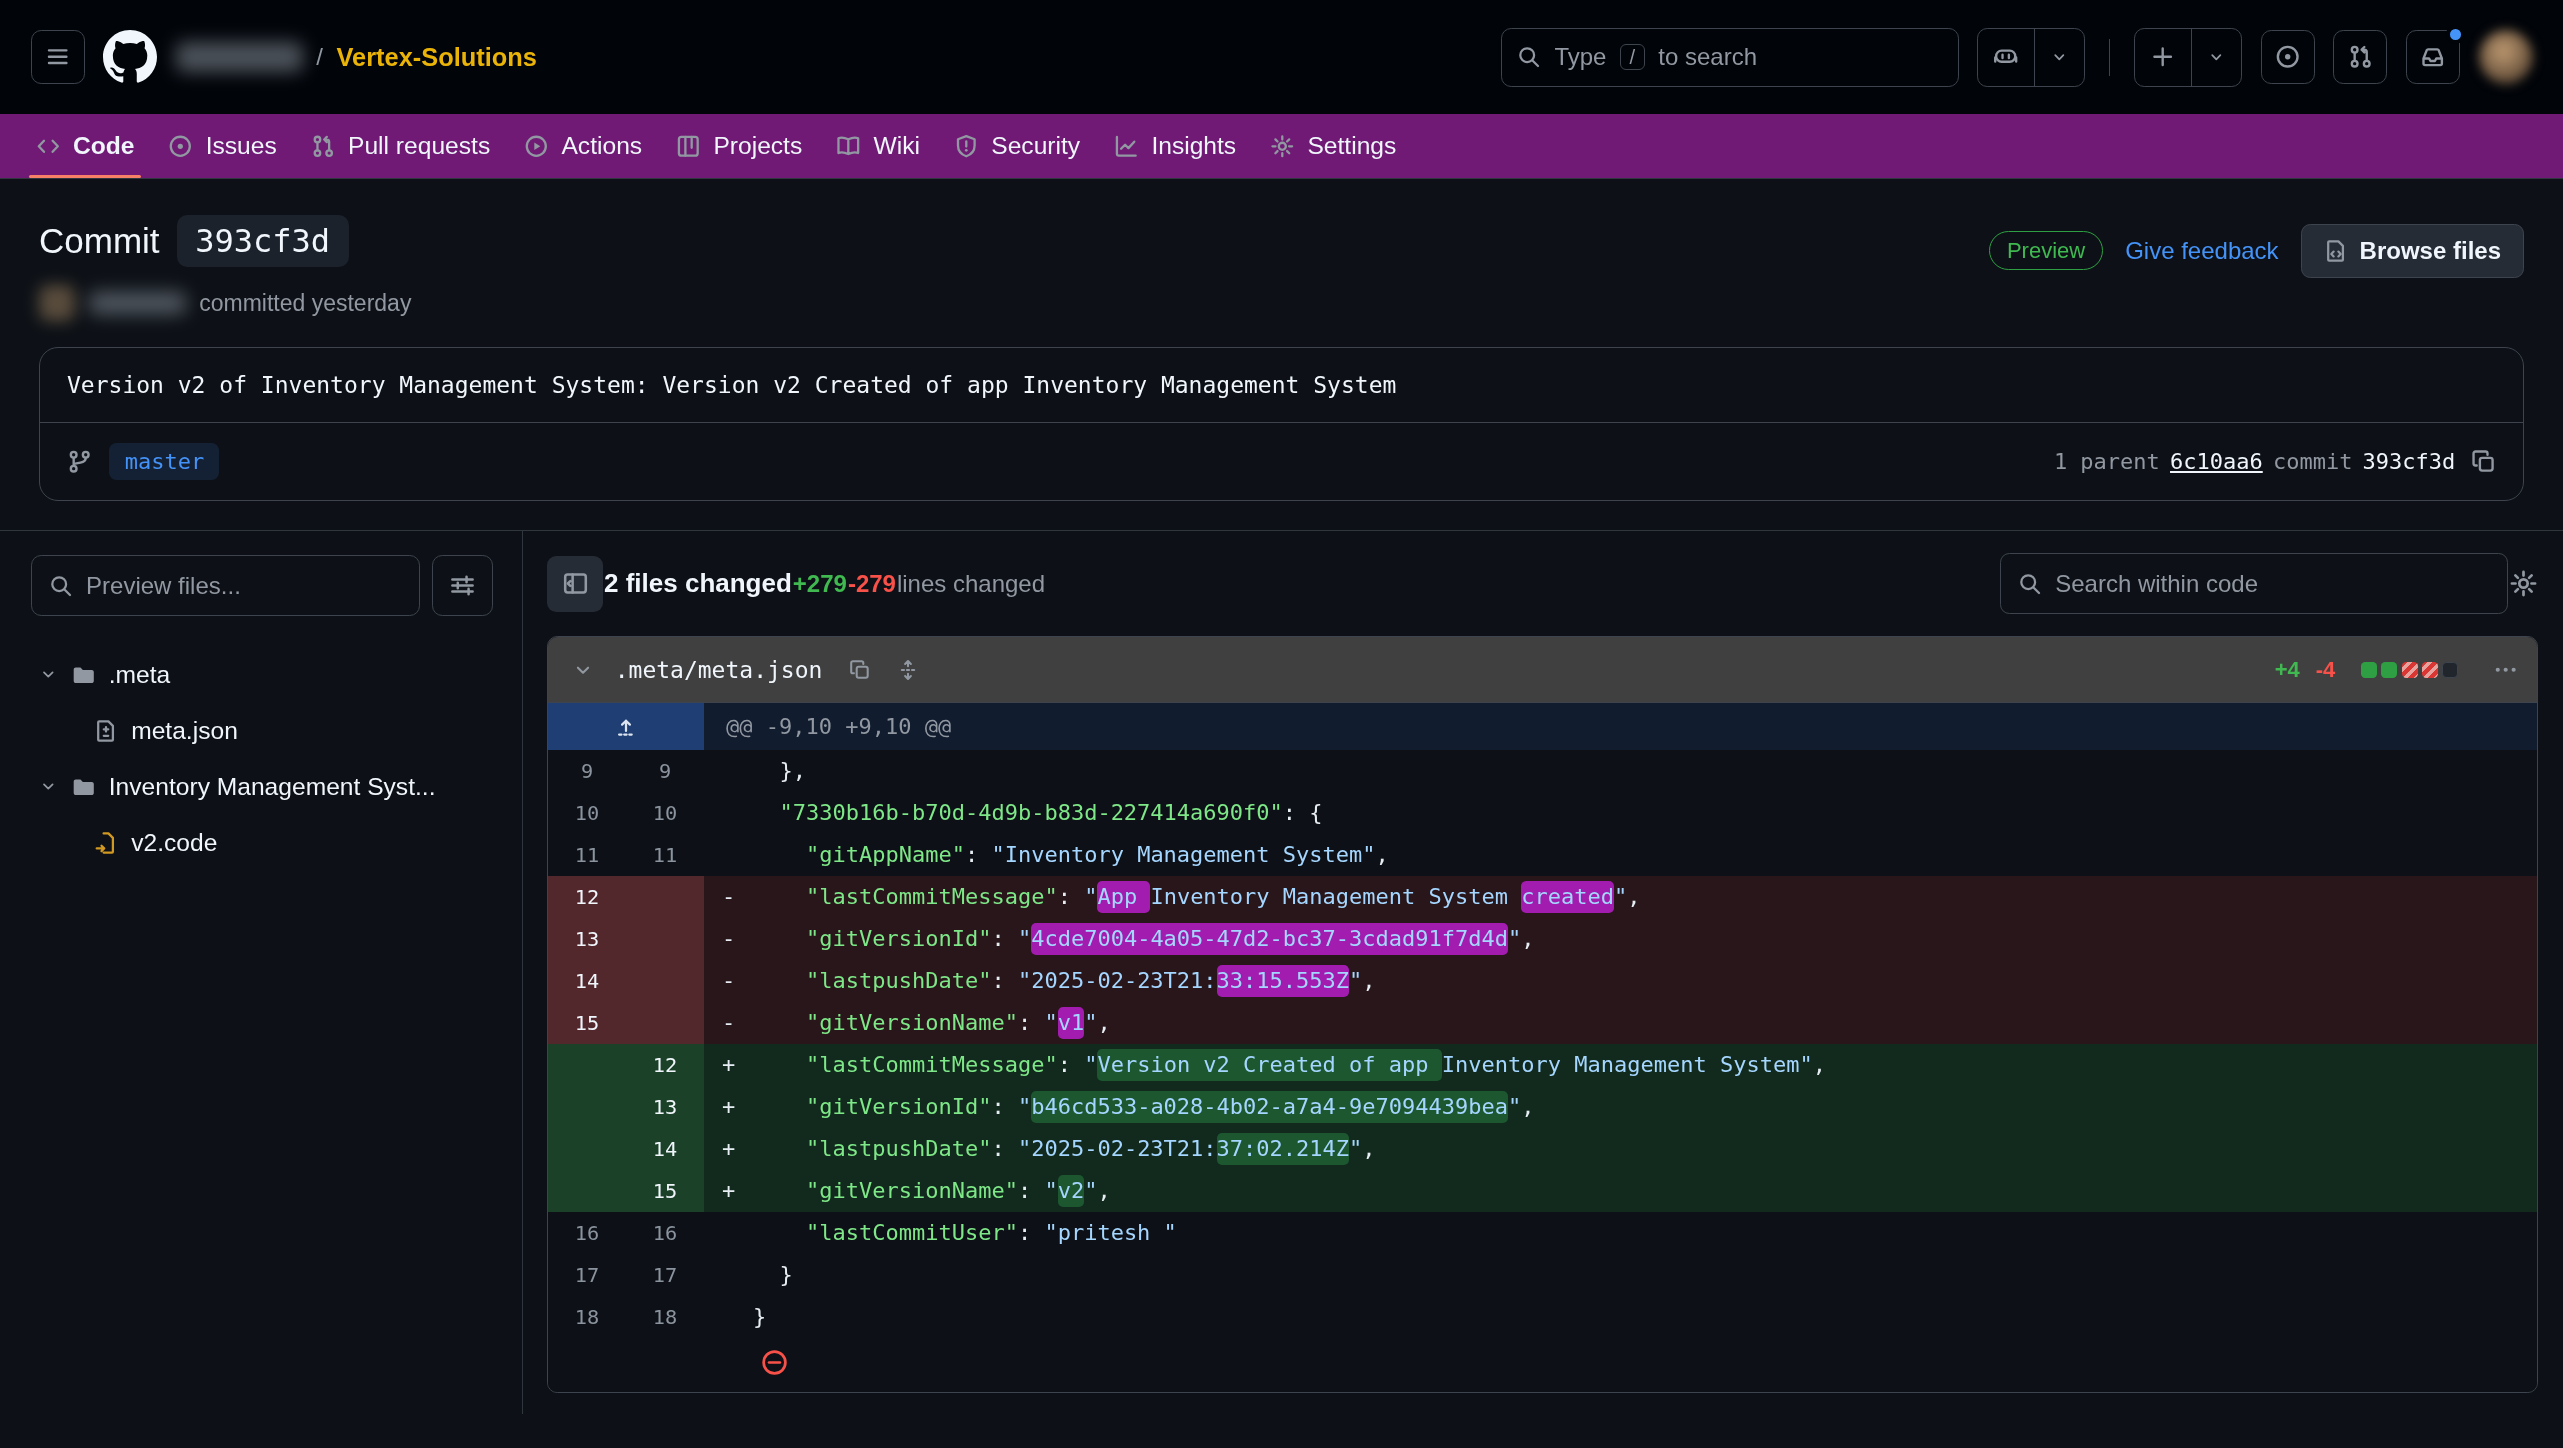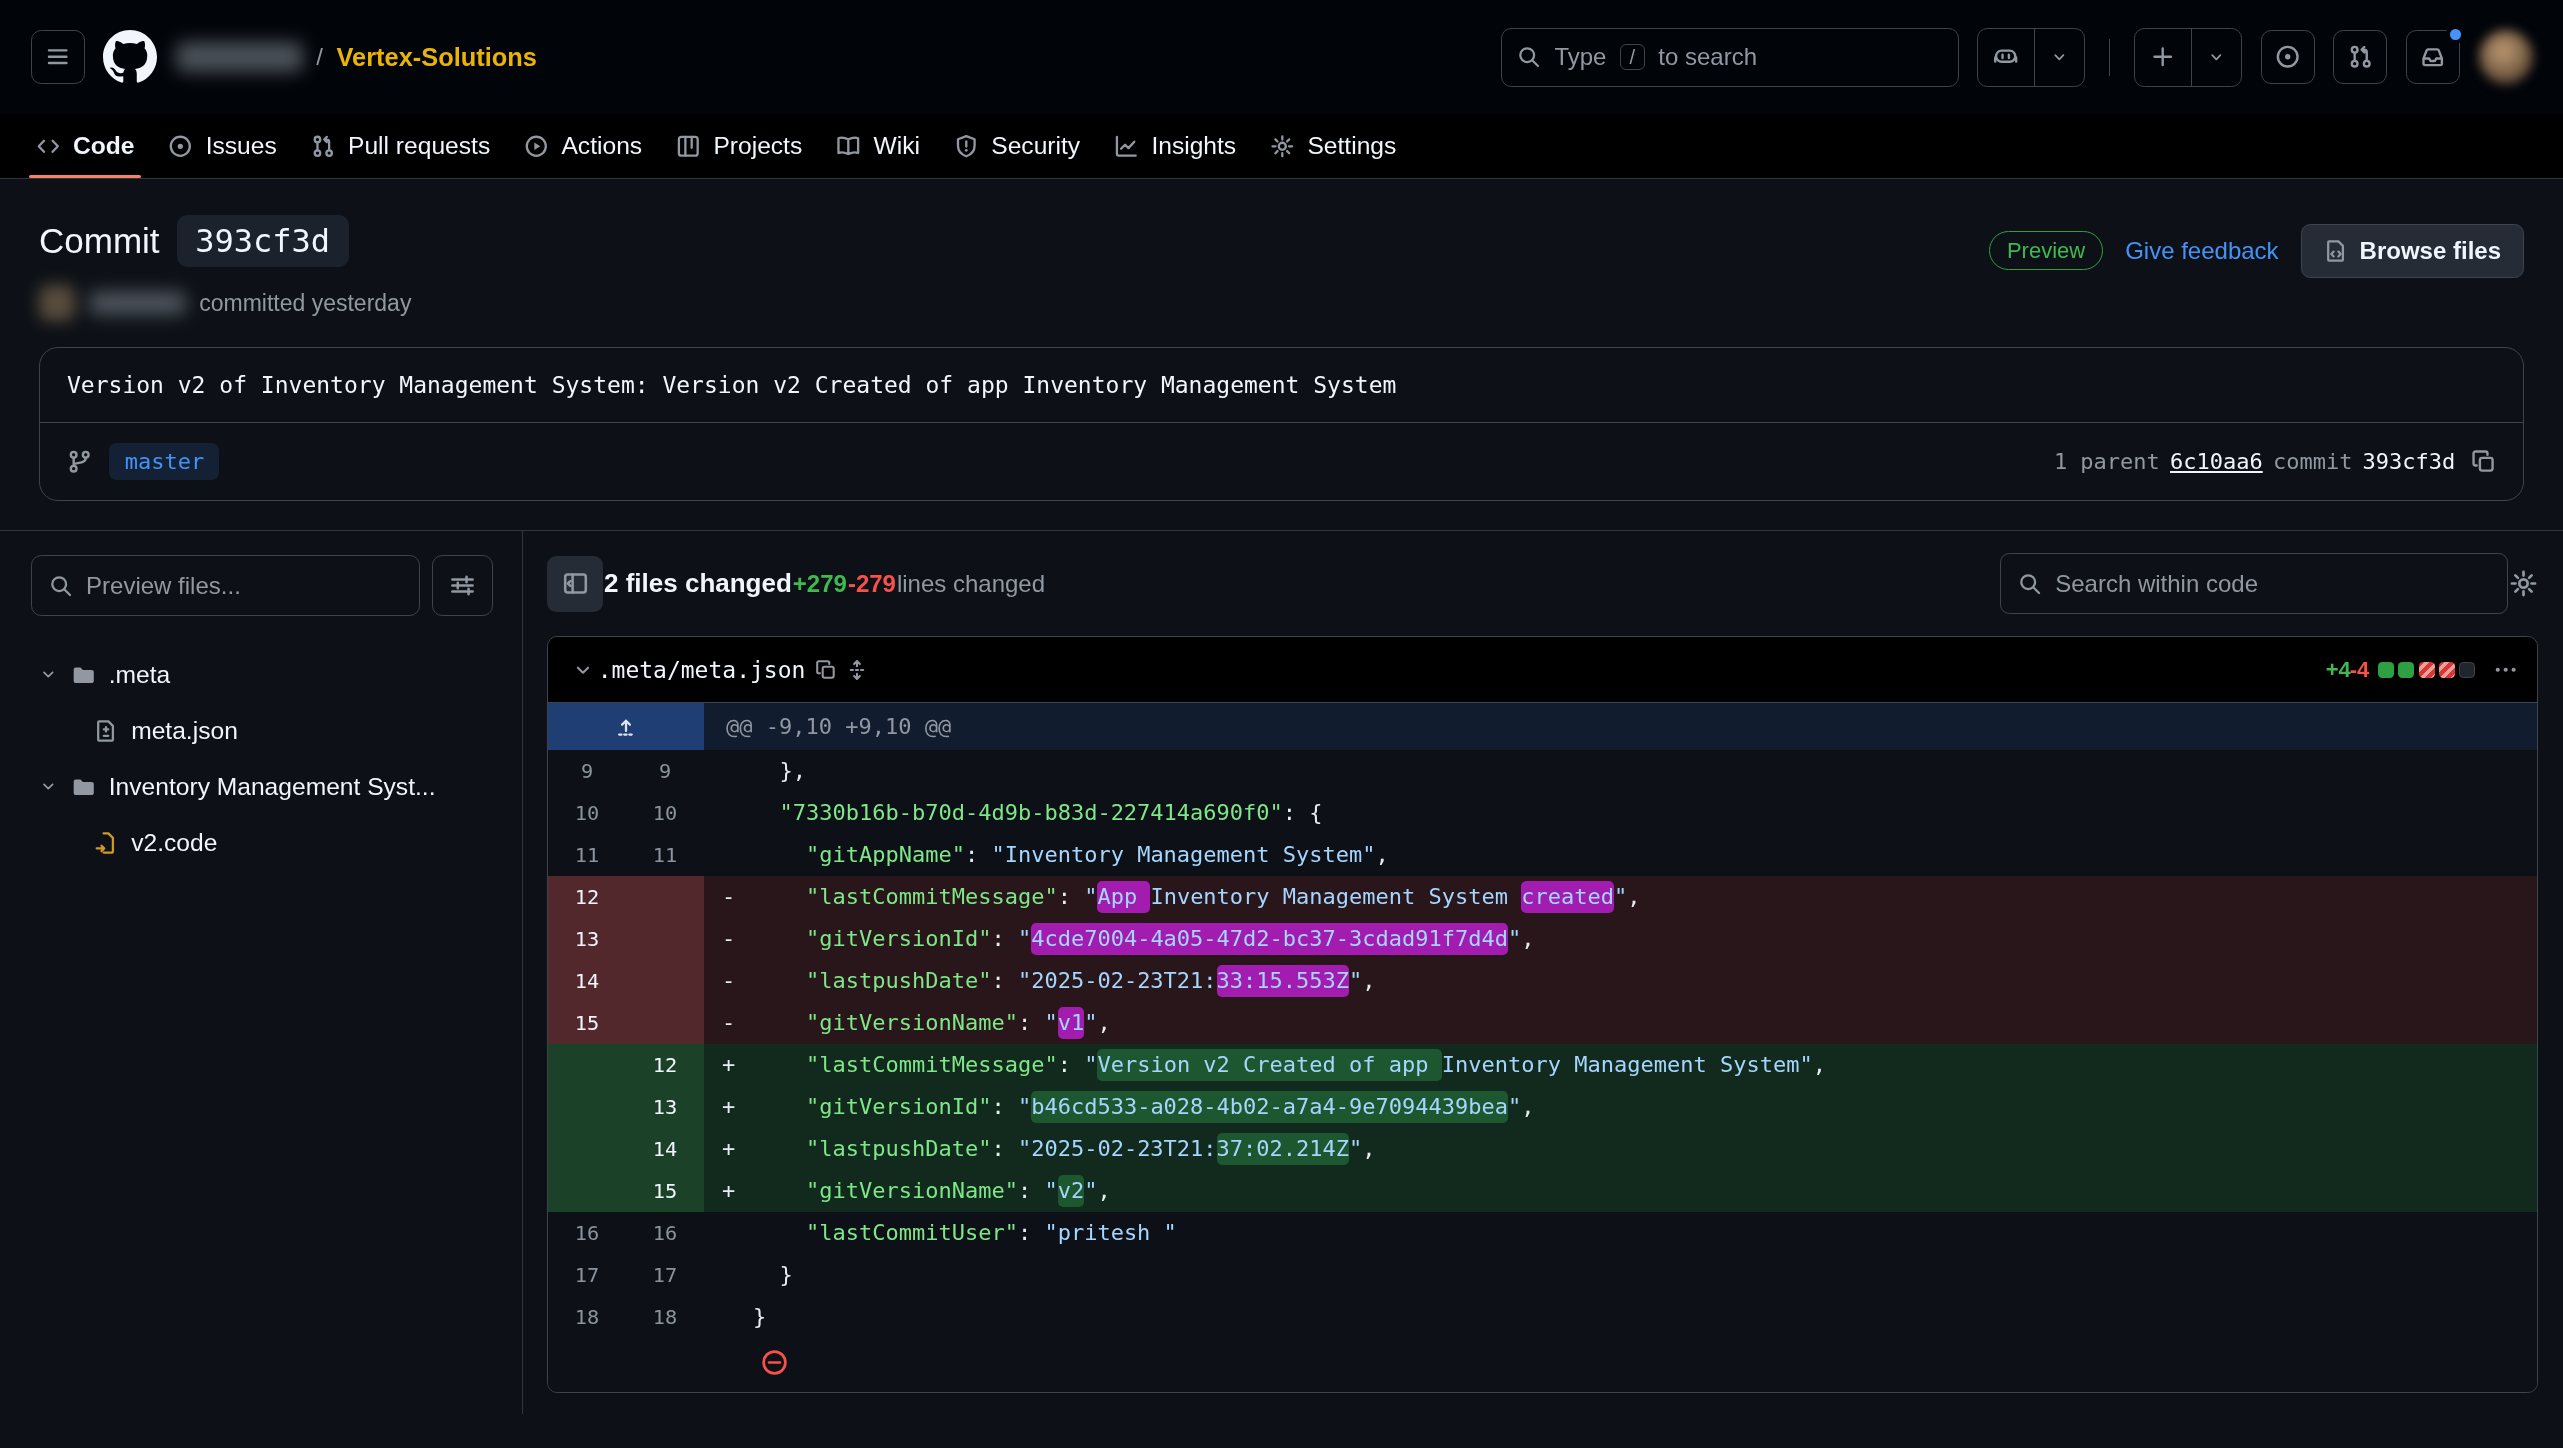--- a/index.html
+++ b/index.html
@@ -34,21 +34,21 @@
   .splitbtn .half { display: flex; align-items: center; justify-content: center; padding: 0 15.3px; cursor: pointer; }
   .splitbtn .half + .half { border-left: 1.3px solid #3d444d; }
   .splitbtn .caret svg { width: 18.6px; height: 18.6px; }
   .vdivider { width: 1.3px; height: 37px; background: #3d444d; margin: 0 5.1px; }
   .notif-dot { position: absolute; top: -6px; right: -6px; width: 18.6px; height: 18.6px; border-radius: 50%;
                background: #4493f8; border: 4.2px solid #010409; }
   .avatar { width: 54px; height: 54px; border-radius: 50%; flex: none;
             background: radial-gradient(circle at 45% 40%, #c09b72, #6e5740 60%, #3a2f24); filter: blur(5.1px); }
 
   
-  .tabsbar { height: 65px; background: #000000; border-bottom: 1.3px solid #30363d; display: flex; align-items: stretch; padding: 0 18.6px; }
+  .tabsbar { height: 65px; background: #701a75; border-bottom: 1.3px solid #30363d; display: flex; align-items: stretch; padding: 0 18.6px; }
   .tab { display: flex; align-items: center; gap: 12.7px; padding: 0 17px; font-size: 24.6px; color: #f0f6fc; position: relative; cursor: pointer; }
   .tab .ic svg { width: 24.6px; height: 24.6px; }
   .tab.active { font-weight: 700; }
   .tab.active::after { content: ""; position: absolute; left: 10.2px; right: 10.2px; bottom: 0; height: 3.4px;
                        background: #f78166; border-radius: 2.5px; }
 
   
   .commit-head { padding: 36px 39px 0 39px; display: flex; justify-content: space-between; align-items: flex-start; }
   .commit-title { display: flex; align-items: center; gap: 17px; font-size: 35px; font-weight: 500; }
   .sha-box { font-family: "DejaVu Sans Mono", monospace; font-size: 32px; background: #1c222b; border-radius: 10.2px; padding: 6.8px 18.6px; }
@@ -106,22 +106,22 @@
   .del-count { color: #f85149; font-size: 24px; font-weight: 700; }
   .lines-changed { color: #9198a1; font-size: 24px; }
   .toolbar-spacer { flex: 1; }
   .code-search { width: 508px; height: 61px; border: 1.3px solid #3d444d; border-radius: 9.3px; display: flex;
                  align-items: center; gap: 13.6px; padding: 0 17px; color: #9198a1; font-size: 24px; cursor: text; }
   .code-search .ic svg { width: 24px; height: 24px; }
   .gear-btn { background: none; border: none; cursor: pointer; display: flex; }
   .gear-btn svg { width: 29px; height: 29px; }
 
   .file-card { margin-top: 22px; border: 1.3px solid #3d444d; border-radius: 10.2px; overflow: hidden; }
-  .file-head { height: 66px; background: #000000; border-bottom: 1.3px solid #3d444d; display: flex; align-items: center;
-               gap: 4px; padding: 0 18.6px; }
+  .file-head { height: 66px; background: #404040; border-bottom: 1.3px solid #3d444d; display: flex; align-items: center;
+               gap: 21px; padding: 0 18.6px; }
   .file-head .chev svg { width: 22px; height: 22px; }
   .file-name { font-family: "DejaVu Sans Mono", monospace; font-size: 23px; color: #f0f6fc; }
   .file-head .mini svg { width: 22px; height: 22px; }
   .file-head-spacer { flex: 1; }
   .fstat-add { color: #3fb950; font-size: 22px; font-weight: 700; }
   .fstat-del { color: #f85149; font-size: 22px; font-weight: 700; margin-left: -5.1px; }
   .blocks { display: flex; gap: 4.2px; margin: 0 5.1px; }
   .blk { width: 16px; height: 16px; border-radius: 4.2px; }
   .blk.add { background: #2ea043; }
   .blk.del { background: repeating-linear-gradient(135deg, #da3633 0 4.2px, #e9a19d 4.2px 7.6px); }

